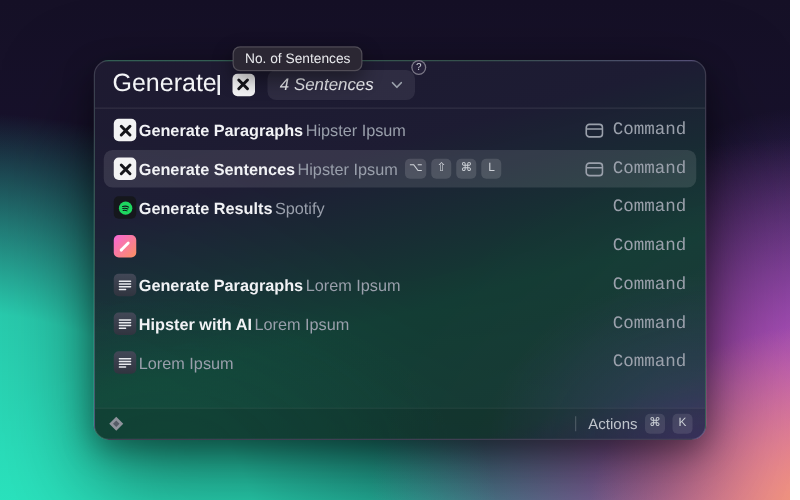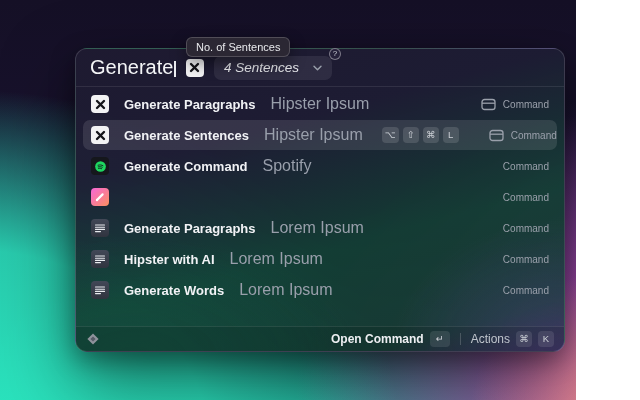--- a/index.html
+++ b/index.html
@@ -1,20 +1,20 @@
 <!DOCTYPE html>
 <html><head>
 <meta charset="utf-8">
 <style>
   * { margin: 0; padding: 0; box-sizing: border-box; }
   html, body { width: 640px; height: 400px; overflow: hidden; }
   body { font-family: "Liberation Sans", sans-serif; }
 
   .stage {
-    position: relative; width: 576px; height: 400px; overflow: hidden;
+    position: relative; width: 632px; height: 400px; overflow: hidden;
     background:
       radial-gradient(300px 240px at 665px 415px, rgba(247,164,105,0.95) 0%, rgba(247,164,105,0) 65%),
       radial-gradient(520px 420px at 650px 395px, rgba(231,93,208,0.95) 0%, rgba(231,93,208,0) 68%),
       radial-gradient(300px 300px at 655px 295px, rgba(120,78,198,0.75) 0%, rgba(120,78,198,0) 70%),
       radial-gradient(600px 500px at -30px 450px, #2beac2 0%, rgba(43,234,194,0.85) 40%, rgba(43,234,194,0) 72%),
       radial-gradient(560px 330px at 330px 455px, rgba(34,205,172,0.9) 0%, rgba(34,205,172,0) 70%),
       linear-gradient(180deg, #151026 0%, #1a1331 55%, #1c1536 100%);
   }
 
   
@@ -67,35 +67,35 @@
     background: #2b2733; border: 1px solid rgba(255,255,255,0.18);
     border-radius: 6px; padding: 3px 9px;
     color: #e8e9ec; font-size: 11px; white-space: nowrap;
     box-shadow: 0 6px 16px rgba(0,0,0,0.45);
   }
 
   
   .section-label { padding: 8px 15px 3px; font-size: 11.5px; font-weight: 500; color: #8d92a0; flex: 0 0 auto; }
   .list { flex: 1 1 auto; padding: 2px 7px 0; display: flex; flex-direction: column; gap: 1px; overflow: hidden; }
   .row {
-    height: 30px; display: flex; align-items: center; gap: 15px;
+    height: 30px; display: flex; align-items: center; gap: 2px;
     padding: 0 8px; border-radius: 7px; cursor: default;
   }
   .row.selected { background: rgba(255,255,255,0.11); }
   .row .title { color: #f1f2f5; font-size: 13px; font-weight: 700; white-space: nowrap; }
-  .row .subtitle { color: #999fab; font-size: 16px; white-space: nowrap; }
+  .row .subtitle { color: #999fab; font-size: 13px; white-space: nowrap; }
   .shortcuts { display: flex; gap: 4px; margin-left: 4px; }
   kbd {
     font-family: "Liberation Sans", sans-serif;
     min-width: 16px; height: 16px; padding: 0 3px; border-radius: 4px;
     background: rgba(255,255,255,0.13); color: #ccd0d6;
     font-size: 9.5px; line-height: 16px; text-align: center; display: inline-block;
   }
   .spacer { flex: 1 1 auto; }
-  .accessory { display: flex; align-items: center; gap: 7px; color: #9aa0ab; font-size: 10px; white-space: nowrap; }
+  .accessory { display: flex; align-items: center; gap: 7px; color: #9aa0ab; font-size: 14px; white-space: nowrap; font-family: Liberation Mono, monospace; }
 
   
   .footer {
     flex: 0 0 auto; height: 25px; padding: 0 10px;
     display: flex; align-items: center; gap: 7px;
     border-top: 1px solid rgba(255,255,255,0.09);
     background: rgba(0,0,0,0.10);
     border-radius: 0 0 11px 11px;
   }
   .footer .primary { font-size: 12px; font-weight: 700; color: #edeff2; }
@@ -182,21 +182,21 @@
             <span>Command</span>
           </span>
         </div>
         <div class="row">
           <span class="icn spotify">
             <svg width="13" height="13" viewBox="0 0 16 16">
               <circle cx="8" cy="8" r="6.6" fill="#1ed760"></circle>
               <path d="M5 6.4c2.3-.7 4.4-.4 6 .6 M5.2 8.4c1.9-.5 3.6-.3 5 .5 M5.5 10.3c1.5-.4 2.7-.2 3.9.4" fill="none" stroke="#10131a" stroke-width="1.05" stroke-linecap="round"></path>
             </svg>
           </span>
-          <span class="title">Generate Command</span>
+          <span class="title">Generate Results</span>
           <span class="subtitle">Spotify</span>
           <span class="spacer"></span>
           <span class="accessory">
             <span>Command</span>
           </span>
         </div>
         <div class="row">
           <span class="icn color-picker">
             <svg width="12" height="12" viewBox="0 0 12 12">
               <path d="M3 9 L8.6 3.4" stroke="#fff" stroke-width="2.2" stroke-linecap="round"></path>
@@ -233,42 +233,37 @@
           <span class="accessory">
             <span>Command</span>
           </span>
         </div>
         <div class="row">
           <span class="icn lorem">
             <svg width="12" height="12" viewBox="0 0 12 12">
               <path d="M1.5 3h9 M1.5 5.2h9 M1.5 7.4h9 M1.5 9.6h5" stroke="#e8eaee" stroke-width="1.1" stroke-linecap="round"></path>
             </svg>
           </span>
-          <span class="title">Generate Words</span>
           <span class="subtitle">Lorem Ipsum</span>
           <span class="spacer"></span>
           <span class="accessory">
             <span>Command</span>
           </span>
         </div>
       </div>
 
     <div class="footer">
       <span style="display:inline-flex;">
         <svg width="14" height="14" viewBox="0 0 14 14">
             <path d="M7 1.4 L12.6 7 L7 12.6 L1.4 7 Z" fill="#8f939c"></path>
             <path d="M7 4.4 L9.6 7 L7 9.6 L4.4 7 Z" fill="#565b66"></path>
           </svg>
       </span>
       <span class="spacer"></span>
 
-      <span class="action-group">
-        <span class="primary">Open Command</span>
-        <kbd class="key-return">↵</kbd>
-      </span>
 
       <span class="v-div"></span>
 
       <span class="action-group">
         <span class="secondary">Actions</span>
         <kbd>⌘</kbd>
         <kbd>K</kbd>
       </span>
     </div>
 

